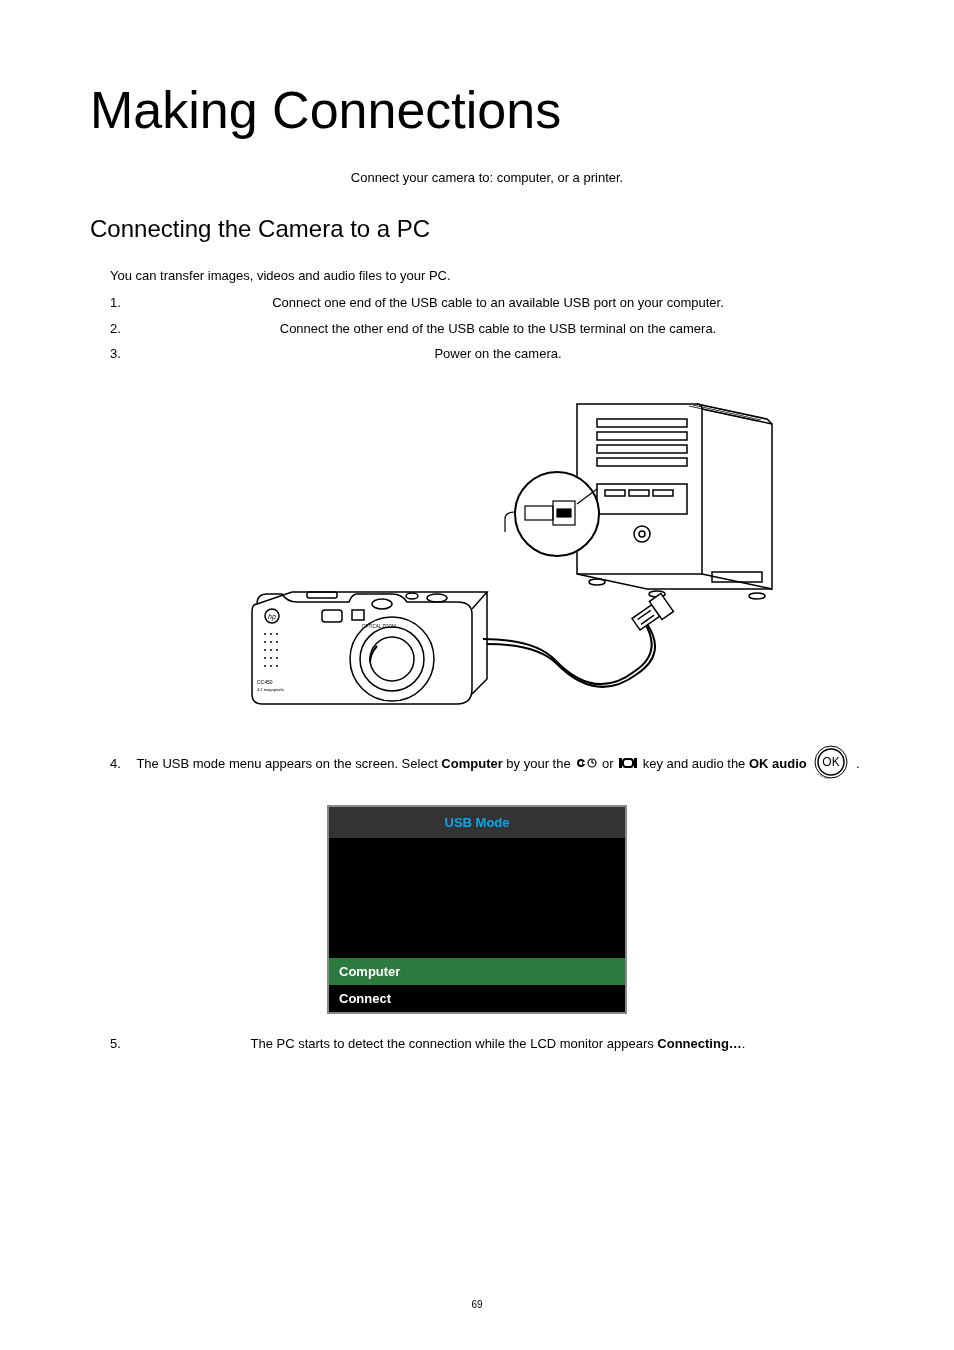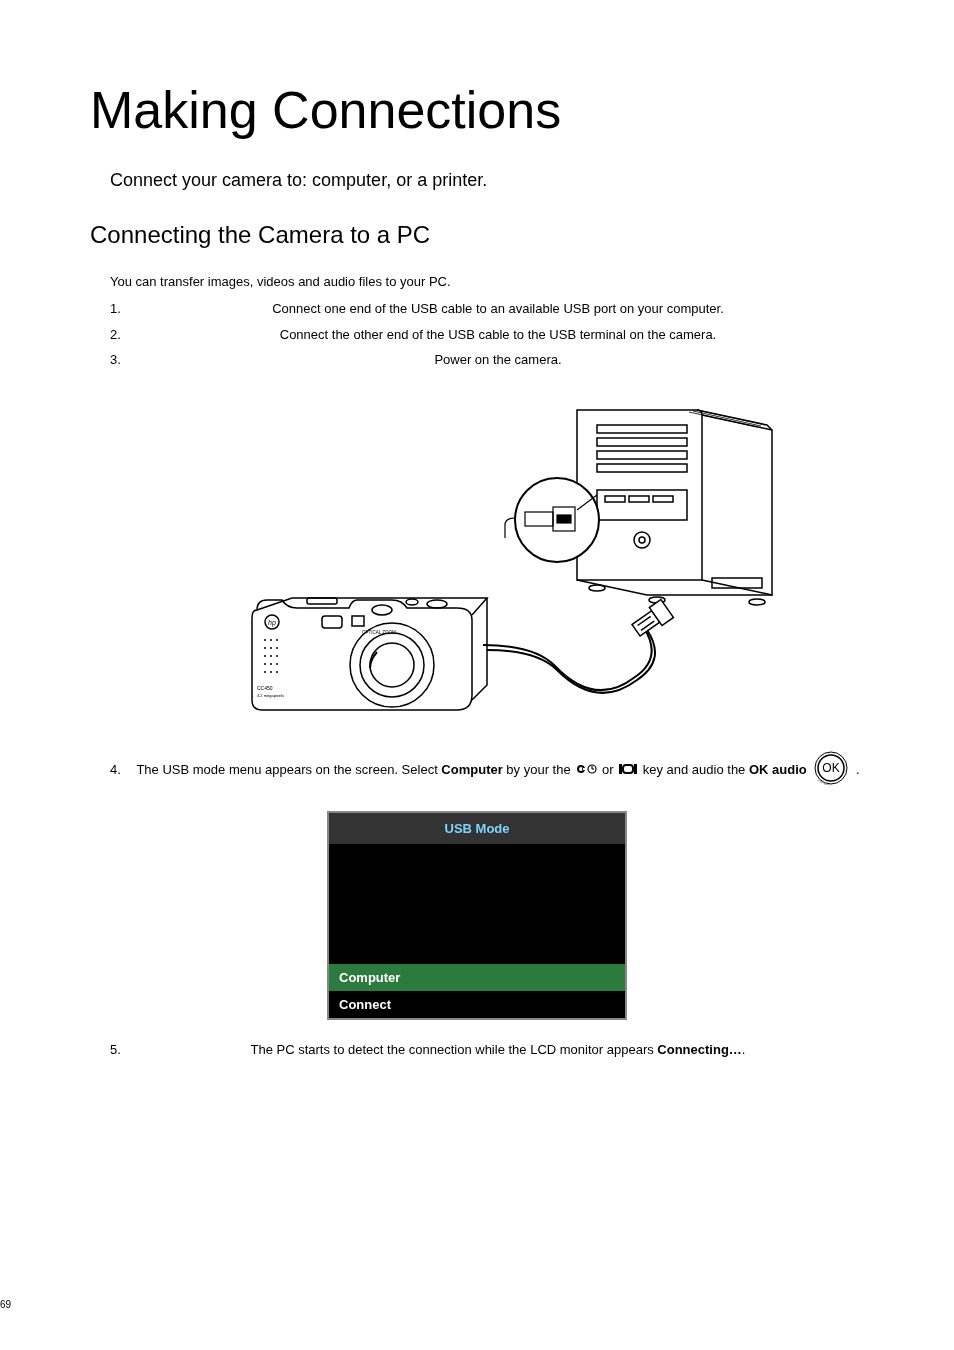--- a/index.html
+++ b/index.html
@@ -12,23 +12,24 @@
       position: relative;
       color: #000;
     }
     h1 {
       font-size: 52px;
       font-weight: normal;
       margin-bottom: 30px;
       letter-spacing: 0px;
     }
     .intro {
-      font-size: 18px;
+      font-size: 13px;
       margin-left: 20px;
       margin-bottom: 30px;
+      text-align: center;
     }
     h2 {
       font-size: 24px;
       font-weight: normal;
       margin-bottom: 25px;
     }
     .sub-intro {
       font-size: 13px;
       margin-left: 20px;
       margin-bottom: 10px;
@@ -59,21 +60,21 @@
       vertical-align: middle;
     }
     .usb-menu {
       width: 300px;
       margin: 20px auto 20px auto;
       border: 2px solid #888;
       background: #000;
     }
     .usb-menu-title {
       background: #333;
-      color: #7dd3fc;
+      color: #0ea5e9;
       text-align: center;
       font-size: 13px;
       font-weight: bold;
       padding: 8px 0;
     }
     .usb-menu-body {
       height: 120px;
       background: #000;
     }
     .usb-menu-item {
@@ -83,20 +84,21 @@
       font-weight: bold;
     }
     .usb-menu-item.selected {
       background: #2d7a3e;
     }
     .page-number {
       position: absolute;
       bottom: 40px;
       left: 0;
       right: 0;
+      text-align: center;
       font-size: 10px;
       color: #000;
     }
     .key-icon { display: inline-block; vertical-align: middle; margin: 0 1px; }
   </style>
 </head>
 <body>
 
 <h1>Making Connections</h1>
 

